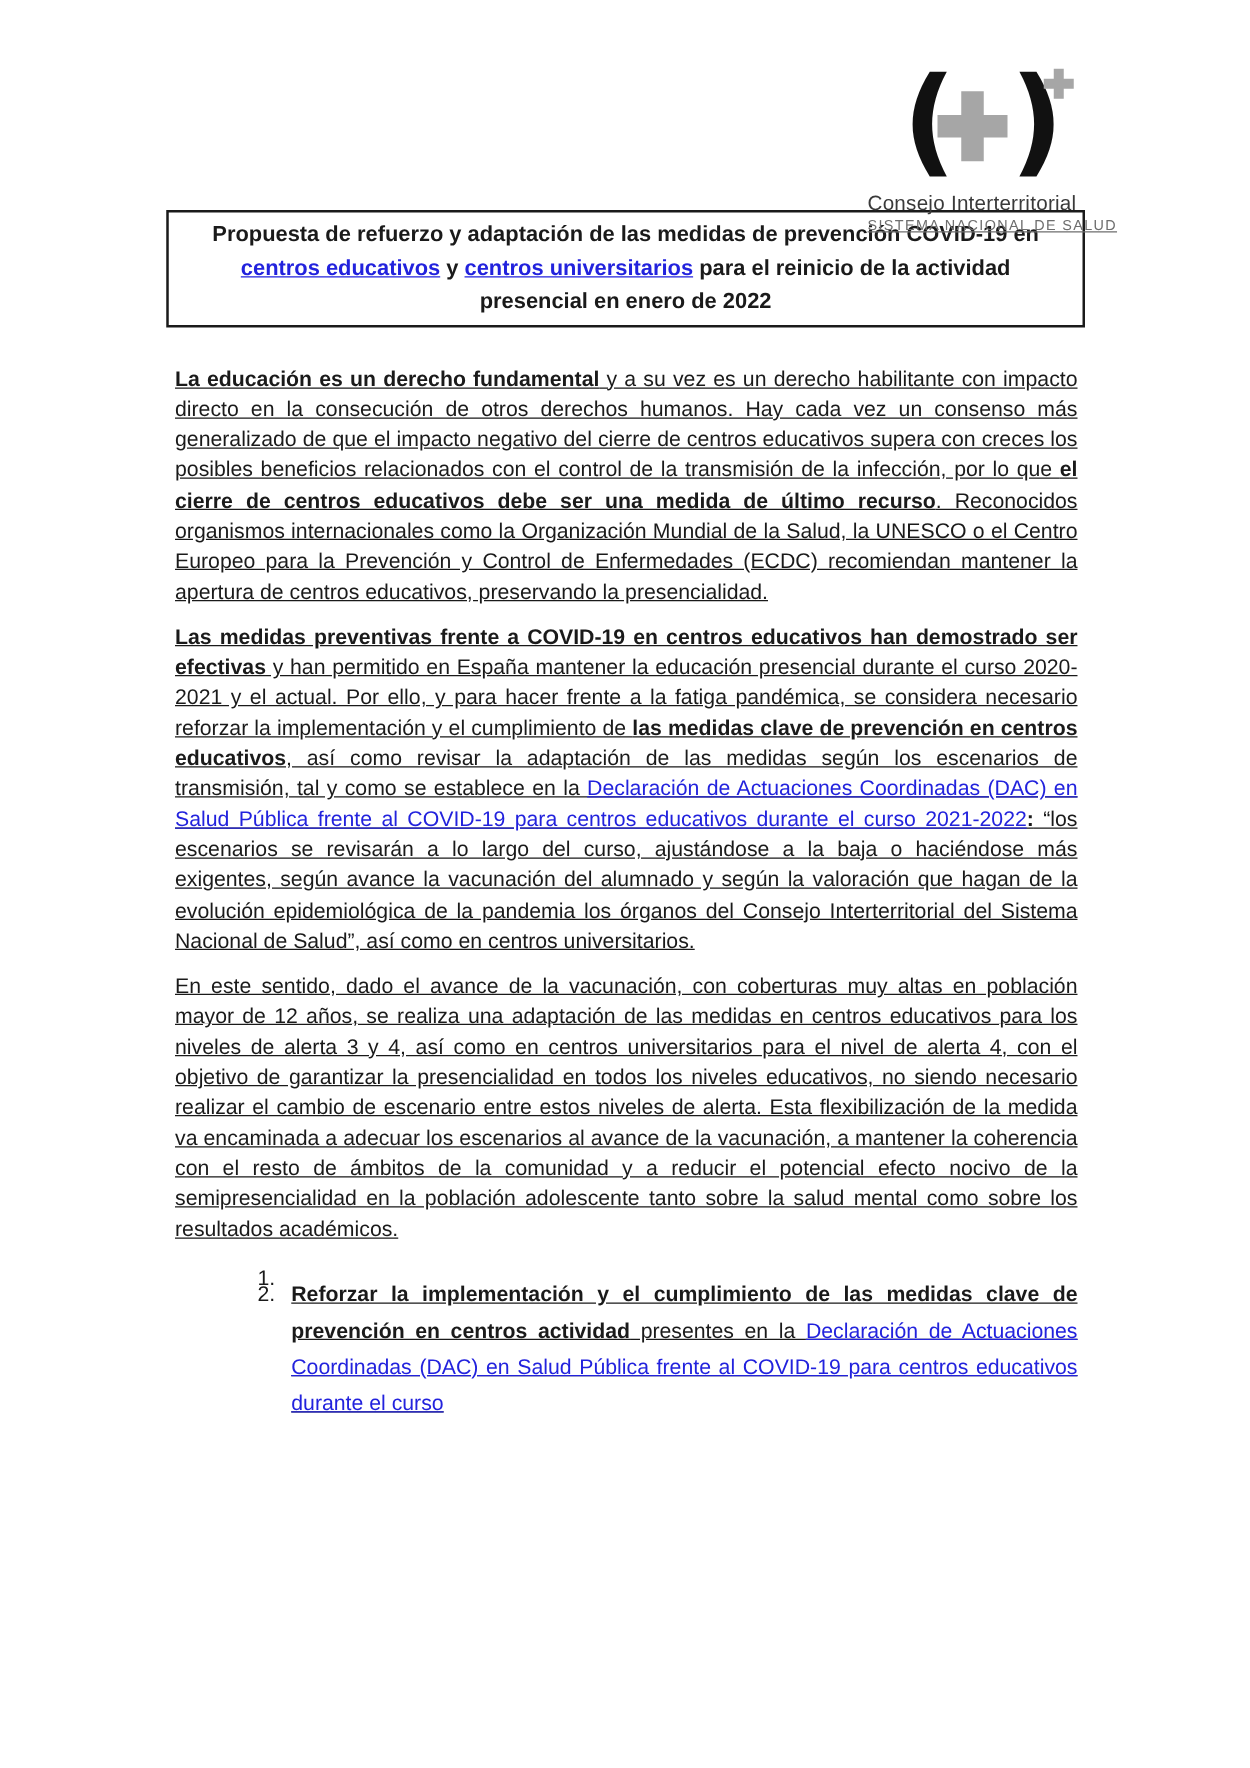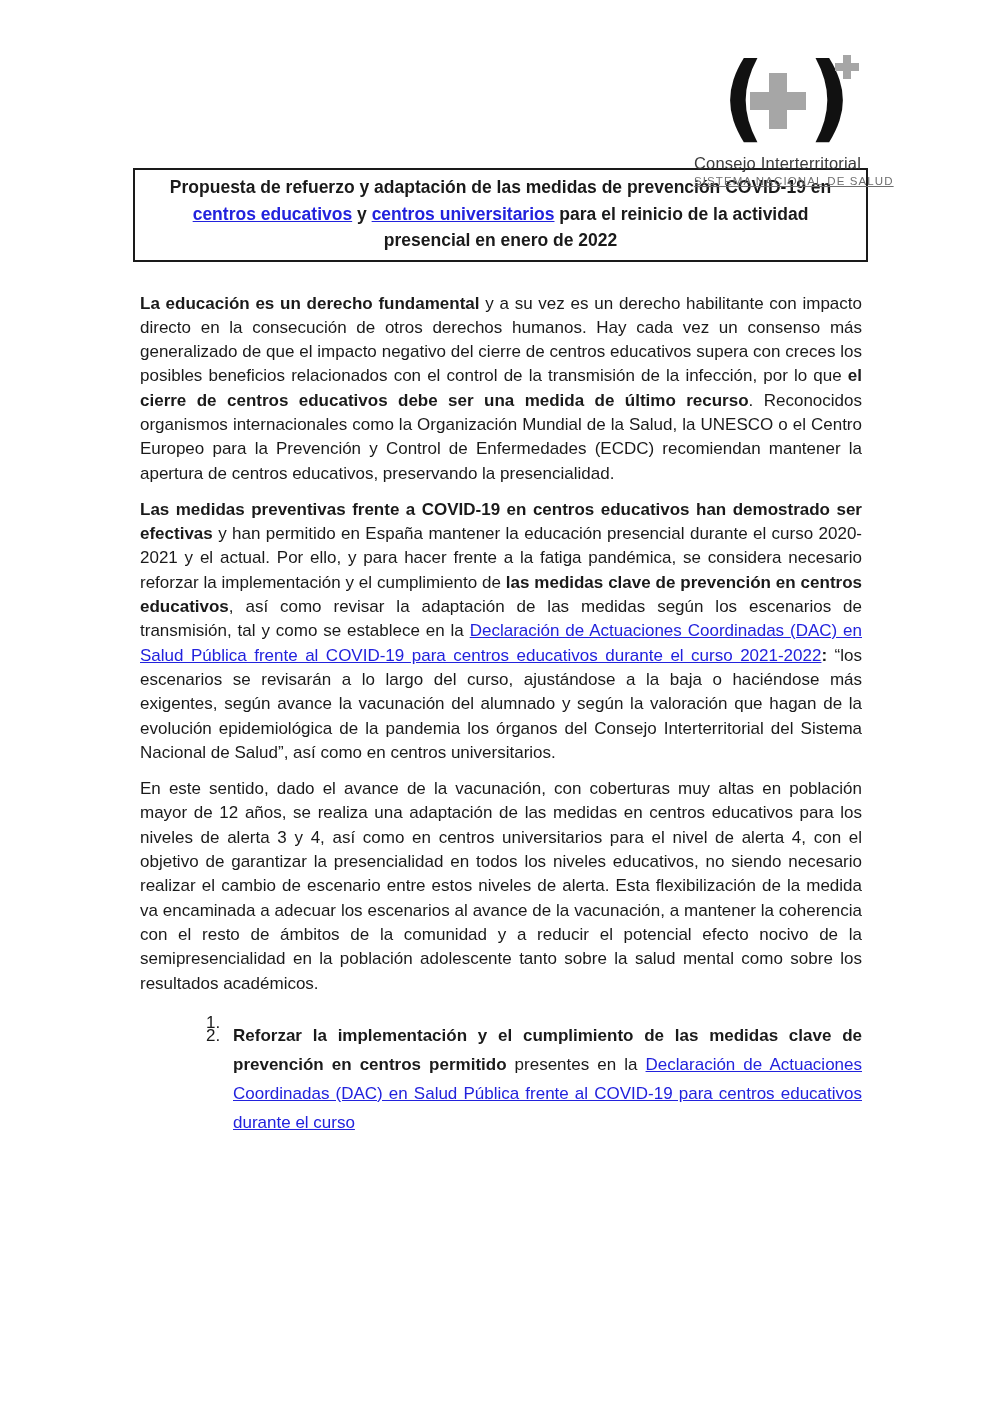--- a/index.html
+++ b/index.html
@@ -45,21 +45,21 @@
     padding:4px 12px 6px 12px;
     text-align:center;
     font-size:17.5px;font-weight:700;line-height:26.5px;
   }
   
   .approval{
     margin:14px 0 0 140px;width:720px;
     text-align:right;font-size:17px;line-height:27px;
   }
   
-  .body{margin:30px 12px 0 140px;width:722px;}
+  .body{margin:30px 12px 0 140px;width:722px;text-decoration:underline;}
   .body p{margin:0 0 12px 0;text-align:justify;font-size:17px;line-height:24.3px;}
   .measures-heading{margin:42px 0 10px 0 !important;font-weight:700;text-align:left !important;}
   .measure{position:relative;padding-left:93px;margin-bottom:25px;}
   .measure-num{position:absolute;left:66px;top:0;font-size:17px;line-height:29px;}
   .measure-text{text-align:justify;font-size:17px;line-height:29px;}
   
   .seg-bold{font-weight:700;}
   .seg-link{color:var(--link);text-decoration:underline;cursor:pointer;}
   .title-box .seg-link{font-weight:700;}
 </style>
@@ -93,17 +93,17 @@
     <p><span class="seg-bold">Las medidas preventivas frente a COVID-19 en centros educativos han demostrado ser efectivas</span><span class="seg-normal"> y han permitido en España mantener la educación presencial durante el curso 2020-2021 y el actual. Por ello, y para hacer frente a la fatiga pandémica, se considera necesario reforzar la implementación y el cumplimiento de </span><span class="seg-bold">las medidas clave de prevención en centros educativos</span><span class="seg-normal">, así como revisar la adaptación de las medidas según los escenarios de transmisión, tal y como se establece en la </span><span class="seg-link">Declaración de Actuaciones Coordinadas (DAC) en Salud Pública frente al COVID-19 para centros educativos durante el curso 2021-2022</span><span class="seg-bold">:</span><span class="seg-normal"> “los escenarios se revisarán a lo largo del curso, ajustándose a la baja o haciéndose más exigentes, según avance la vacunación del alumnado y según la valoración que hagan de la evolución epidemiológica de la pandemia los órganos del Consejo Interterritorial del Sistema Nacional de Salud”, así como en centros universitarios.</span></p>
     <p><span class="seg-normal">En este sentido, dado el avance de la vacunación, con coberturas muy altas en población mayor de 12 años, se realiza una adaptación de las medidas en centros educativos para los niveles de alerta 3 y 4, así como en centros universitarios para el nivel de alerta 4, con el objetivo de garantizar la presencialidad en todos los niveles educativos, no siendo necesario realizar el cambio de escenario entre estos niveles de alerta.  Esta flexibilización de la medida va encaminada a adecuar los escenarios al avance de la vacunación, a mantener la coherencia con el resto de ámbitos de la comunidad y a reducir el potencial efecto nocivo de la semipresencialidad en la población adolescente tanto sobre la salud mental como sobre los resultados académicos.</span></p>
 
 
     <div class="measure">
       <span class="measure-num">1.</span>
     </div>
 
     <div class="measure">
       <span class="measure-num">2.</span>
-      <div class="measure-text"><span class="seg-bold">Reforzar la implementación y el cumplimiento de las medidas clave de prevención en centros permitido</span><span class="seg-normal"> presentes en la </span><span class="seg-link">Declaración de Actuaciones Coordinadas (DAC) en Salud Pública frente al COVID-19 para centros educativos durante el curso</span></div>
+      <div class="measure-text"><span class="seg-bold">Reforzar la implementación y el cumplimiento de las medidas clave de prevención en centros actividad</span><span class="seg-normal"> presentes en la </span><span class="seg-link">Declaración de Actuaciones Coordinadas (DAC) en Salud Pública frente al COVID-19 para centros educativos durante el curso</span></div>
     </div>
   </div>
 
 </div>
 
 </body></html>

